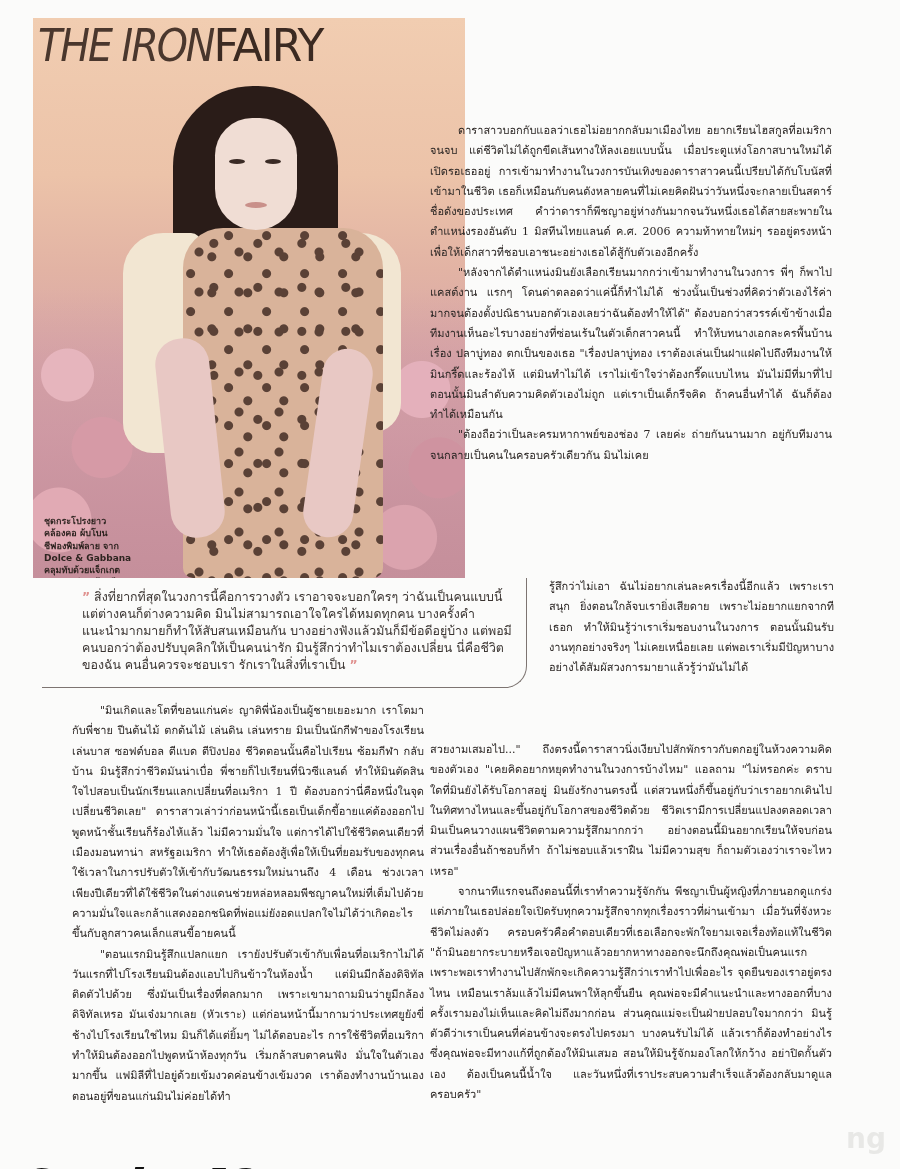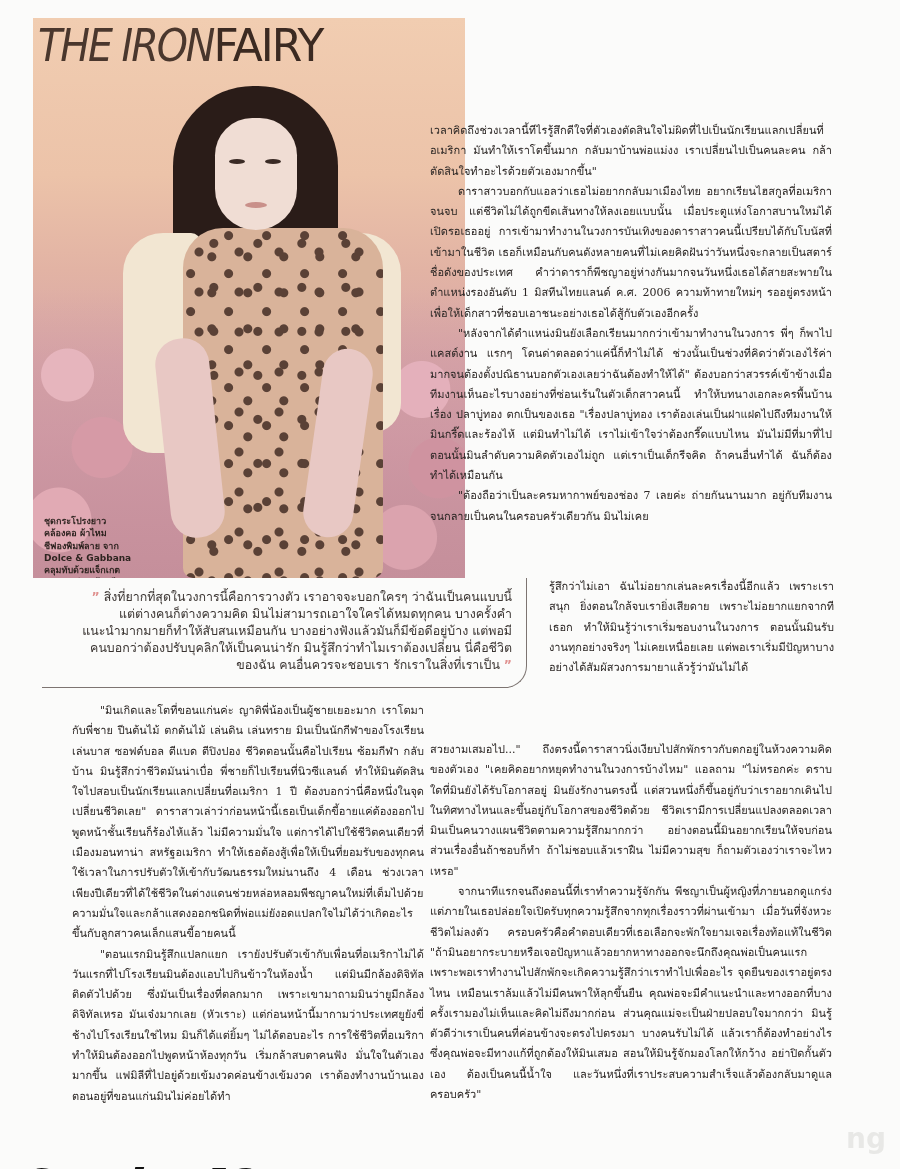--- a/index.html
+++ b/index.html
@@ -76,21 +76,21 @@
     font-size: 9px; line-height: 12.3px; color: #2e2420; font-weight: bold; margin-top: 23px;
   }
 
   
   .pullquote {
     position: absolute; left: 42px; top: 578px; width: 485px; height: 110px;
     background: #fbfbfa;
     border-right: 1.5px solid #7d7471; border-bottom: 1.5px solid #7d7471;
     border-radius: 0 0 22px 0;
     padding: 10px 14px 0 40px;
-    font-size: 12.4px; line-height: 17px; color: #3a3431; text-align: right;
+    font-size: 12.4px; line-height: 17px; color: #3a3431;
   }
   .pullquote .mark { color: #e0918f; font-weight: bold; }
 
   
   .col {
     position: absolute; font-size: 11px; line-height: 20.3px; color: #2b2624;
     font-family: "DejaVu Serif", serif; text-align: justify;
   }
   .col p { text-indent: 28px; }
   .col p.cont { text-indent: 0; }
@@ -127,30 +127,29 @@
     <div class="lips"></div>
   </div>
 </div>
 
 <div class="headline">
   <span class="thin">THE IRON</span><span class="bold">FAIRY</span>
 </div>
 
 <div class="caption">
   <div>ชุดกระโปรงยาว</div>
-  <div>คล้องคอ ผ้าไหม</div>
+  <div>คล้องคอ ผ้บโบน</div>
   <div>ชีฟองพิมพ์ลาย จาก</div>
   <div>Dolce &amp; Gabbana</div>
   <div>คลุมทับด้วยแจ็กเกต</div>
   <div>แขน 3 ส่วน ผ้าทวีด</div>
   <div>จาก Chanel</div>
 </div>
 
 <div class="col col-right-top">
-  <p class="cont">เวลาคิดถึงช่วงเวลานี้ทีไรรู้สึกดีใจที่ตัวเองตัดสินใจไม่ผิดที่ไปเป็นนักเรียนแลกเปลี่ยนที่อเมริกา มันทำให้เราโตขึ้นมาก กลับมาบ้านพ่อแม่งง เราเปลี่ยนไปเป็นคนละคน กล้าตัดสินใจทำอะไรด้วยตัวเองมากขึ้น"</p>
   <p>ดาราสาวบอกกับแอลว่าเธอไม่อยากกลับมาเมืองไทย อยากเรียนไฮสกูลที่อเมริกาจนจบ แต่ชีวิตไม่ได้ถูกขีดเส้นทางให้ลงเอยแบบนั้น เมื่อประตูแห่งโอกาสบานใหม่ได้เปิดรอเธออยู่ การเข้ามาทำงานในวงการบันเทิงของดาราสาวคนนี้เปรียบได้กับโบนัสที่เข้ามาในชีวิต เธอก็เหมือนกับคนดังหลายคนที่ไม่เคยคิดฝันว่าวันหนึ่งจะกลายเป็นสตาร์ชื่อดังของประเทศ คำว่าดาราก็พีชญาอยู่ห่างกันมากจนวันหนึ่งเธอได้สายสะพายในตำแหน่งรองอันดับ 1 มิสทีนไทยแลนด์ ค.ศ. 2006 ความท้าทายใหม่ๆ รออยู่ตรงหน้าเพื่อให้เด็กสาวที่ชอบเอาชนะอย่างเธอได้สู้กับตัวเองอีกครั้ง</p>
   <p>"หลังจากได้ตำแหน่งมินยังเลือกเรียนมากกว่าเข้ามาทำงานในวงการ พี่ๆ ก็พาไปแคสต์งาน แรกๆ โดนด่าตลอดว่าแค่นี้ก็ทำไม่ได้ ช่วงนั้นเป็นช่วงที่คิดว่าตัวเองไร้ค่ามากจนต้องตั้งปณิธานบอกตัวเองเลยว่าฉันต้องทำให้ได้" ต้องบอกว่าสวรรค์เข้าข้างเมื่อทีมงานเห็นอะไรบางอย่างที่ซ่อนเร้นในตัวเด็กสาวคนนี้ ทำให้บทนางเอกละครพื้นบ้านเรื่อง ปลาบู่ทอง ตกเป็นของเธอ "เรื่องปลาบู่ทอง เราต้องเล่นเป็นฝาแฝดไปถึงทีมงานให้มินกรี๊ดและร้องไห้ แต่มินทำไม่ได้ เราไม่เข้าใจว่าต้องกรี๊ดแบบไหน มันไม่มีที่มาที่ไป ตอนนั้นมินลำดับความคิดตัวเองไม่ถูก แต่เราเป็นเด็กรีจคิด ถ้าคนอื่นทำได้ ฉันก็ต้องทำได้เหมือนกัน</p>
   <p>"ต้องถือว่าเป็นละครมหากาพย์ของช่อง 7 เลยค่ะ ถ่ายกันนานมาก อยู่กับทีมงานจนกลายเป็นคนในครอบครัวเดียวกัน มินไม่เคย</p>
 </div>
 
 <div class="pullquote">
   <span class="mark">”</span>
   <span>สิ่งที่ยากที่สุดในวงการนี้คือการวางตัว เราอาจจะบอกใครๆ ว่าฉันเป็นคนแบบนี้ แต่ต่างคนก็ต่างความคิด มินไม่สามารถเอาใจใครได้หมดทุกคน บางครั้งคำแนะนำมากมายก็ทำให้สับสนเหมือนกัน บางอย่างฟังแล้วมันก็มีข้อดีอยู่บ้าง แต่พอมีคนบอกว่าต้องปรับบุคลิกให้เป็นคนน่ารัก มินรู้สึกว่าทำไมเราต้องเปลี่ยน นี่คือชีวิตของฉัน คนอื่นควรจะชอบเรา รักเราในสิ่งที่เราเป็น</span>
   <span class="mark">”</span>
 </div>

